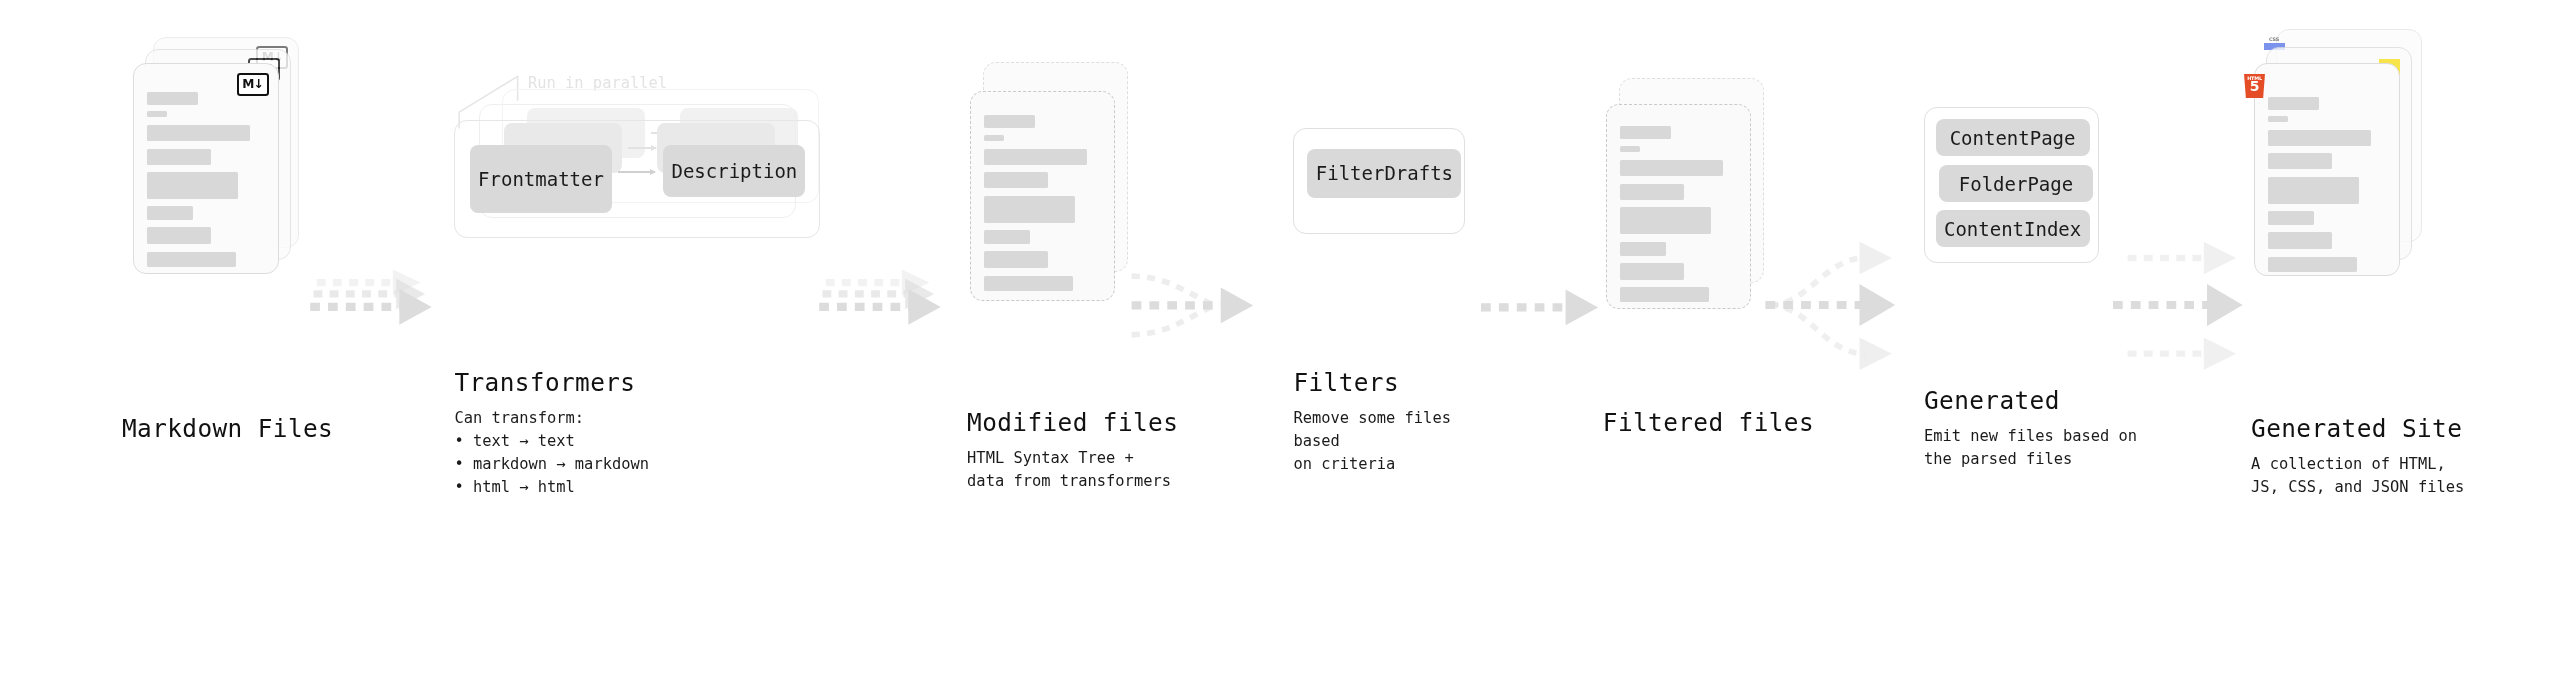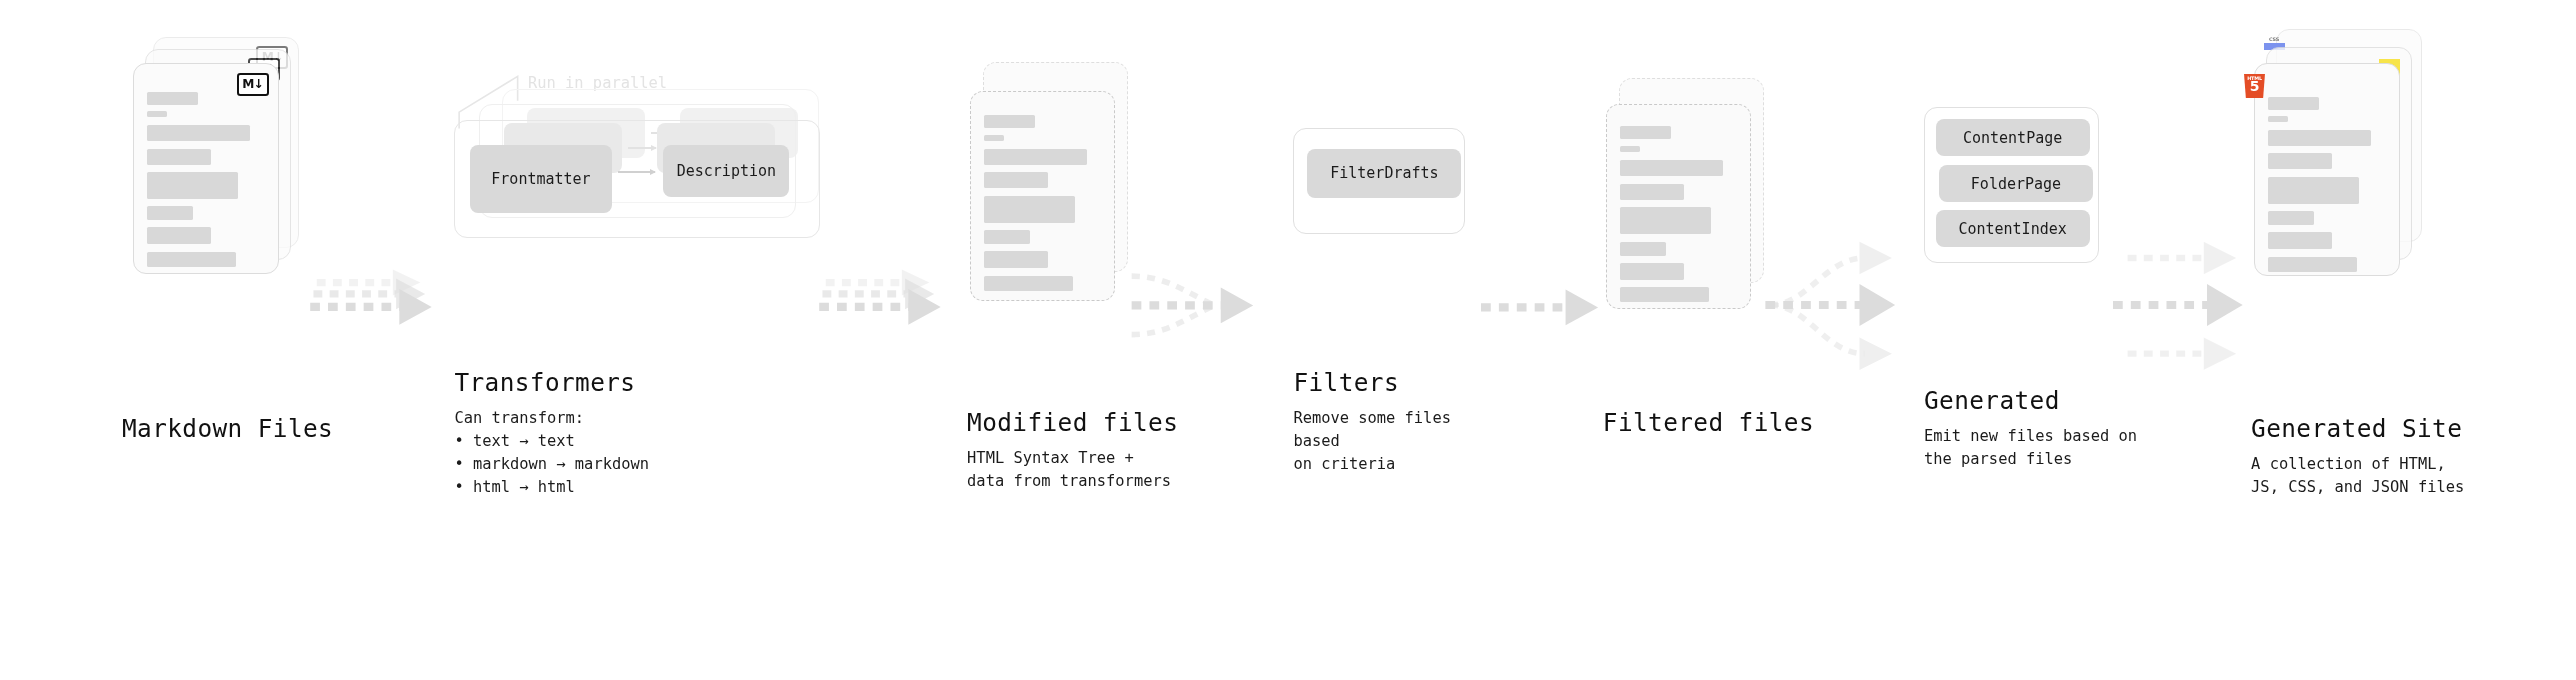--- a/index.html
+++ b/index.html
@@ -66,21 +66,21 @@
   }
 
   
   .procbox{
     position:absolute;box-sizing:border-box;
     border:1.5px solid #e0e0e0;border-radius:13px;background:#ffffff;
   }
   .pill{
     position:absolute;box-sizing:border-box;background:#d9d9d9;
     border-radius:8.1px;display:flex;align-items:center;justify-content:center;
-    font-size:15px;color:#1b1b1b;white-space:nowrap;
+    font-size:19px;color:#1b1b1b;white-space:nowrap;
   }
   .ghost{position:absolute;box-sizing:border-box;}
 
   
   .tstack{
     position:absolute;box-sizing:border-box;
     border:1.5px solid #ececec;border-radius:13px;background:transparent;
   }
   .tstack.l2{border-color:#efefef;}
   .tstack.l3{border-color:#f3f3f3;}
@@ -181,21 +181,21 @@
 
     <div class="tstack l2" style="left:36px;top:104px;width:317px;height:114px;">
       <div class="ghost" style="left:24.4px;top:18px;width:118px;height:50px;background:#e9e9e9;border-radius:8.1px;"></div>
       <div class="ghost" style="left:177px;top:18px;width:118px;height:50px;background:#e9e9e9;border-radius:8.1px;"></div>
       <div class="mini-arrow" style="left:148px;top:42px;width:28px;"></div>
     </div>
 
     <div class="tstack" style="left:11.4px;top:120px;width:366px;height:118px;border-color:#e6e6e6;">
       <div class="pill" style="left:14.6px;top:24.4px;width:142px;height:68px;">Frontmatter</div>
       <div class="mini-arrow strong" style="left:163px;top:50px;width:37px;"></div>
-      <div class="pill" style="left:208px;top:24.4px;width:126px;height:52px;">Description</div>
+      <div class="pill" style="left:208px;top:24.4px;width:142px;height:52px;">Description</div>
     </div>
 
     <div class="caption" style="left:11.4px;top:370px;width:358px;">
       <div class="stage-title">Transformers</div>
       <div class="stage-desc">Can transform:
 • text → text
 • markdown → markdown
 • html → html</div>
     </div>
   </div>

